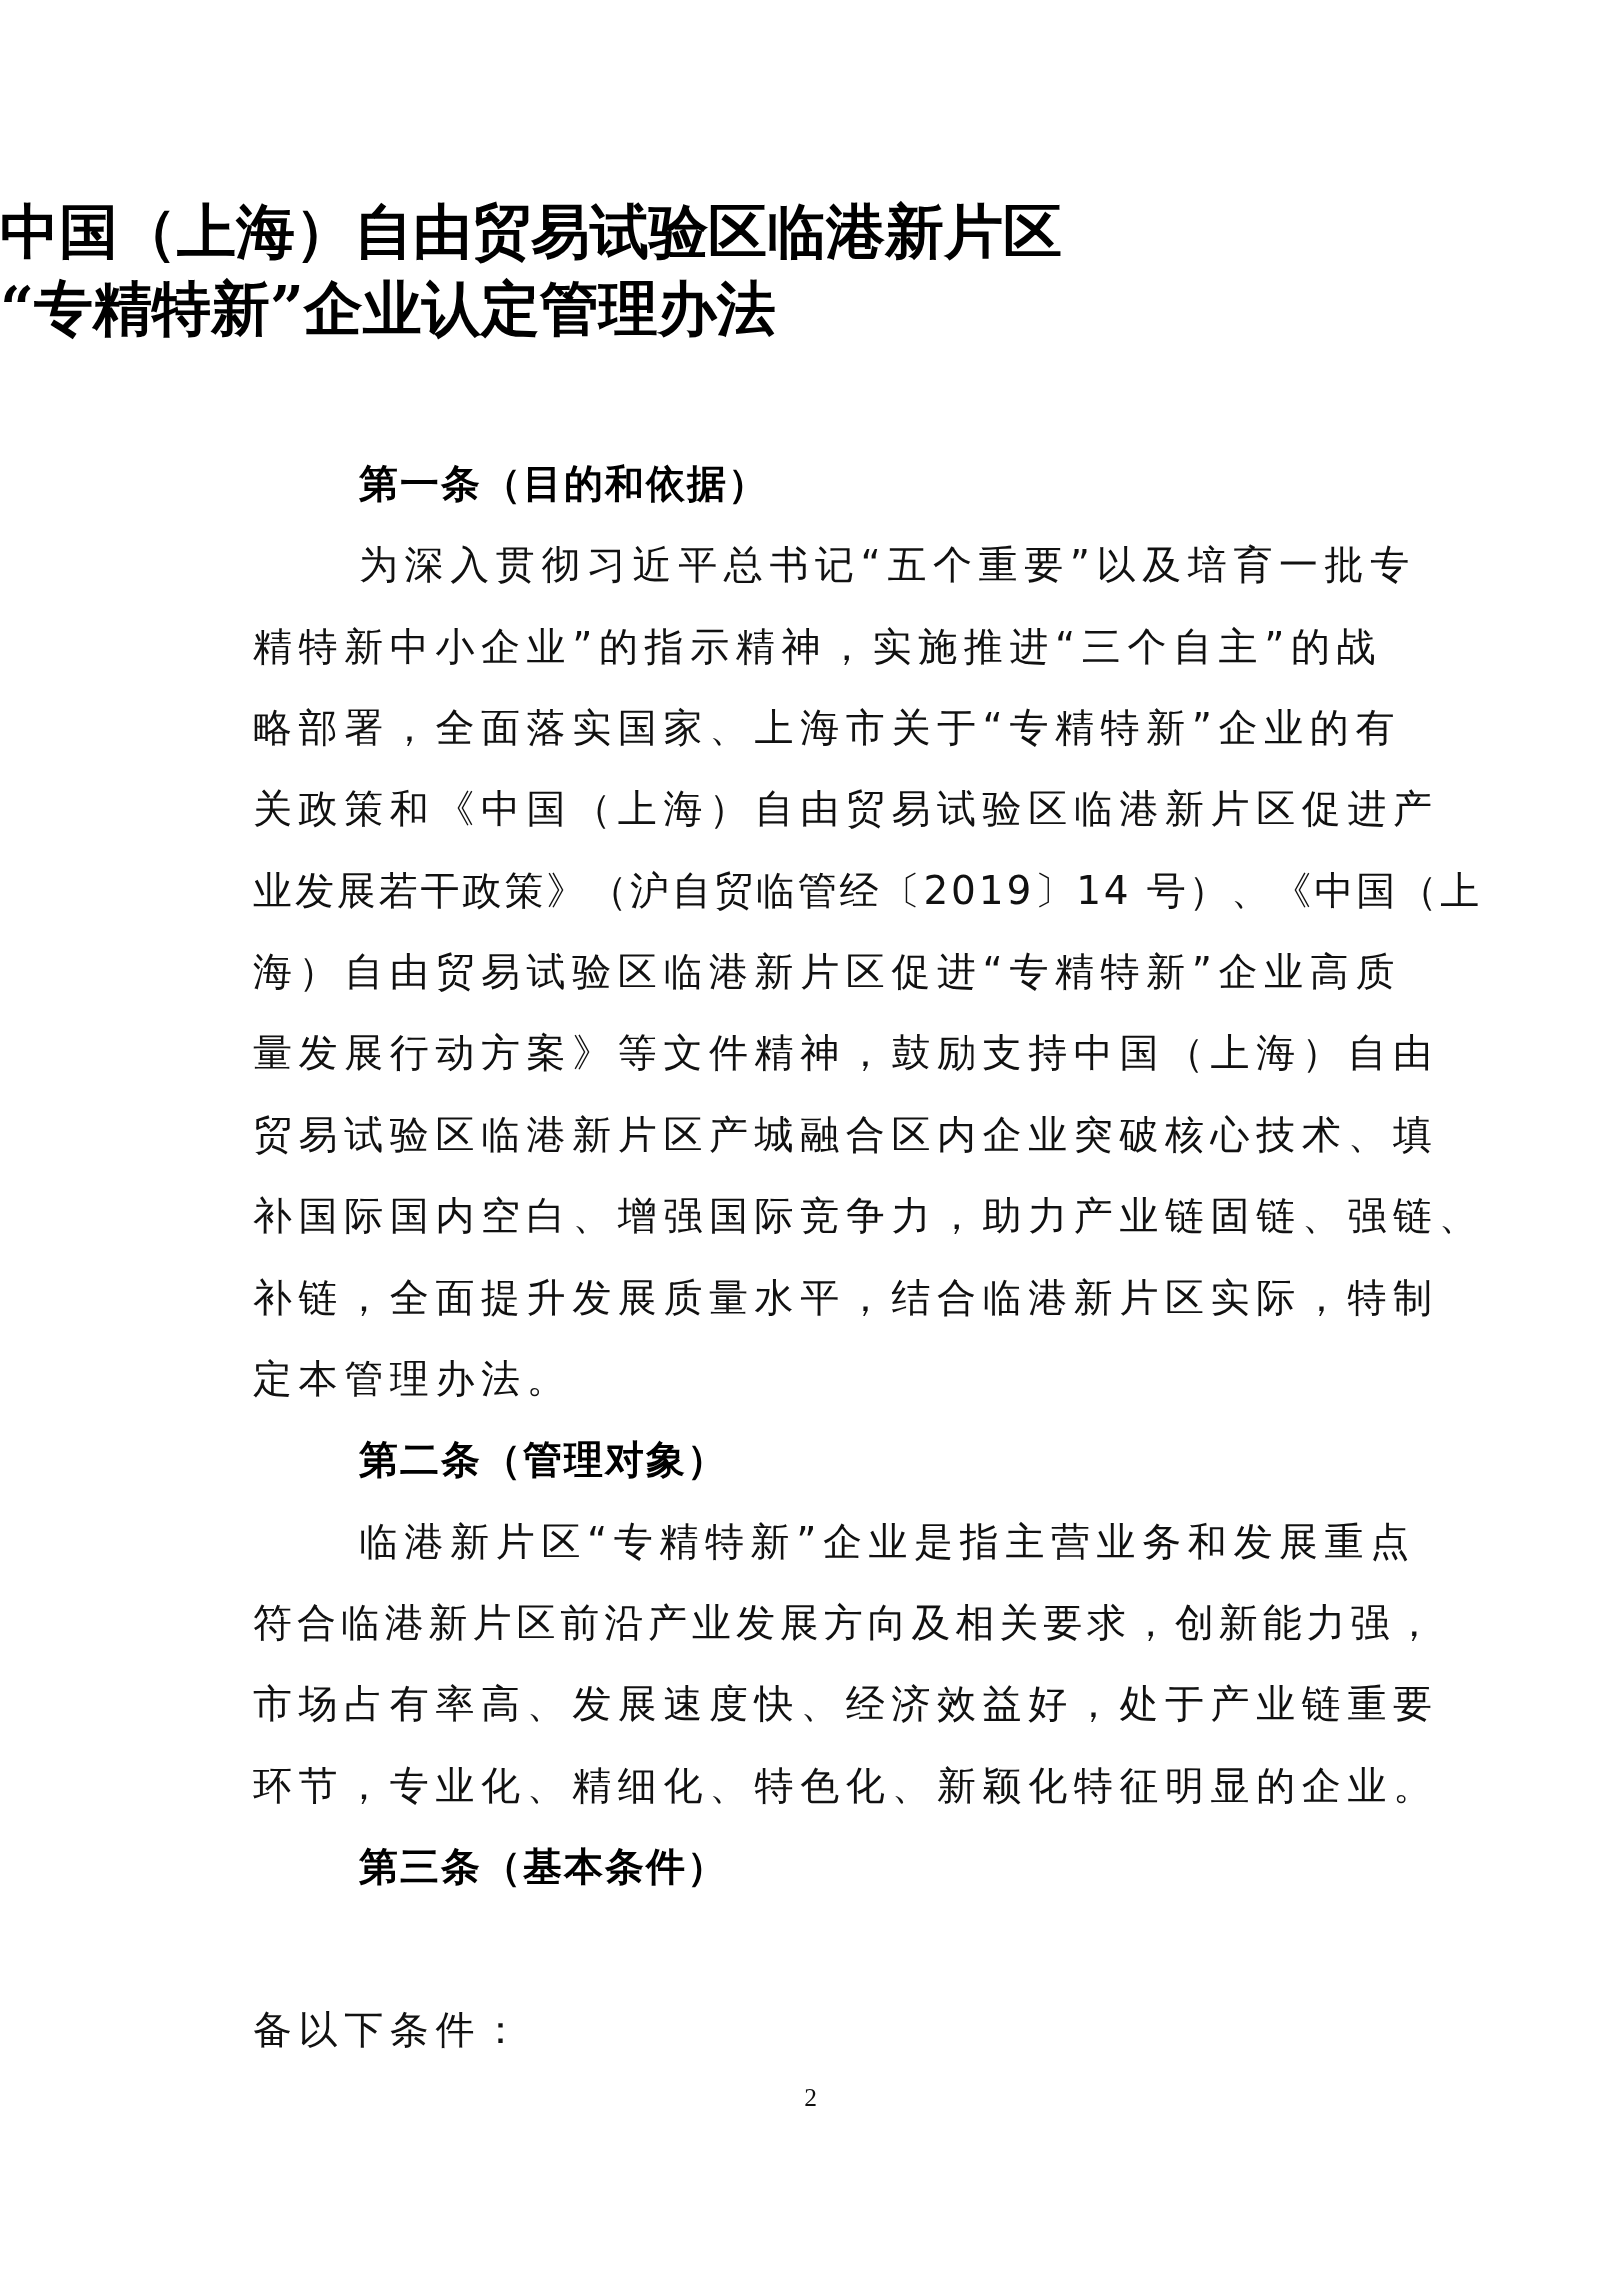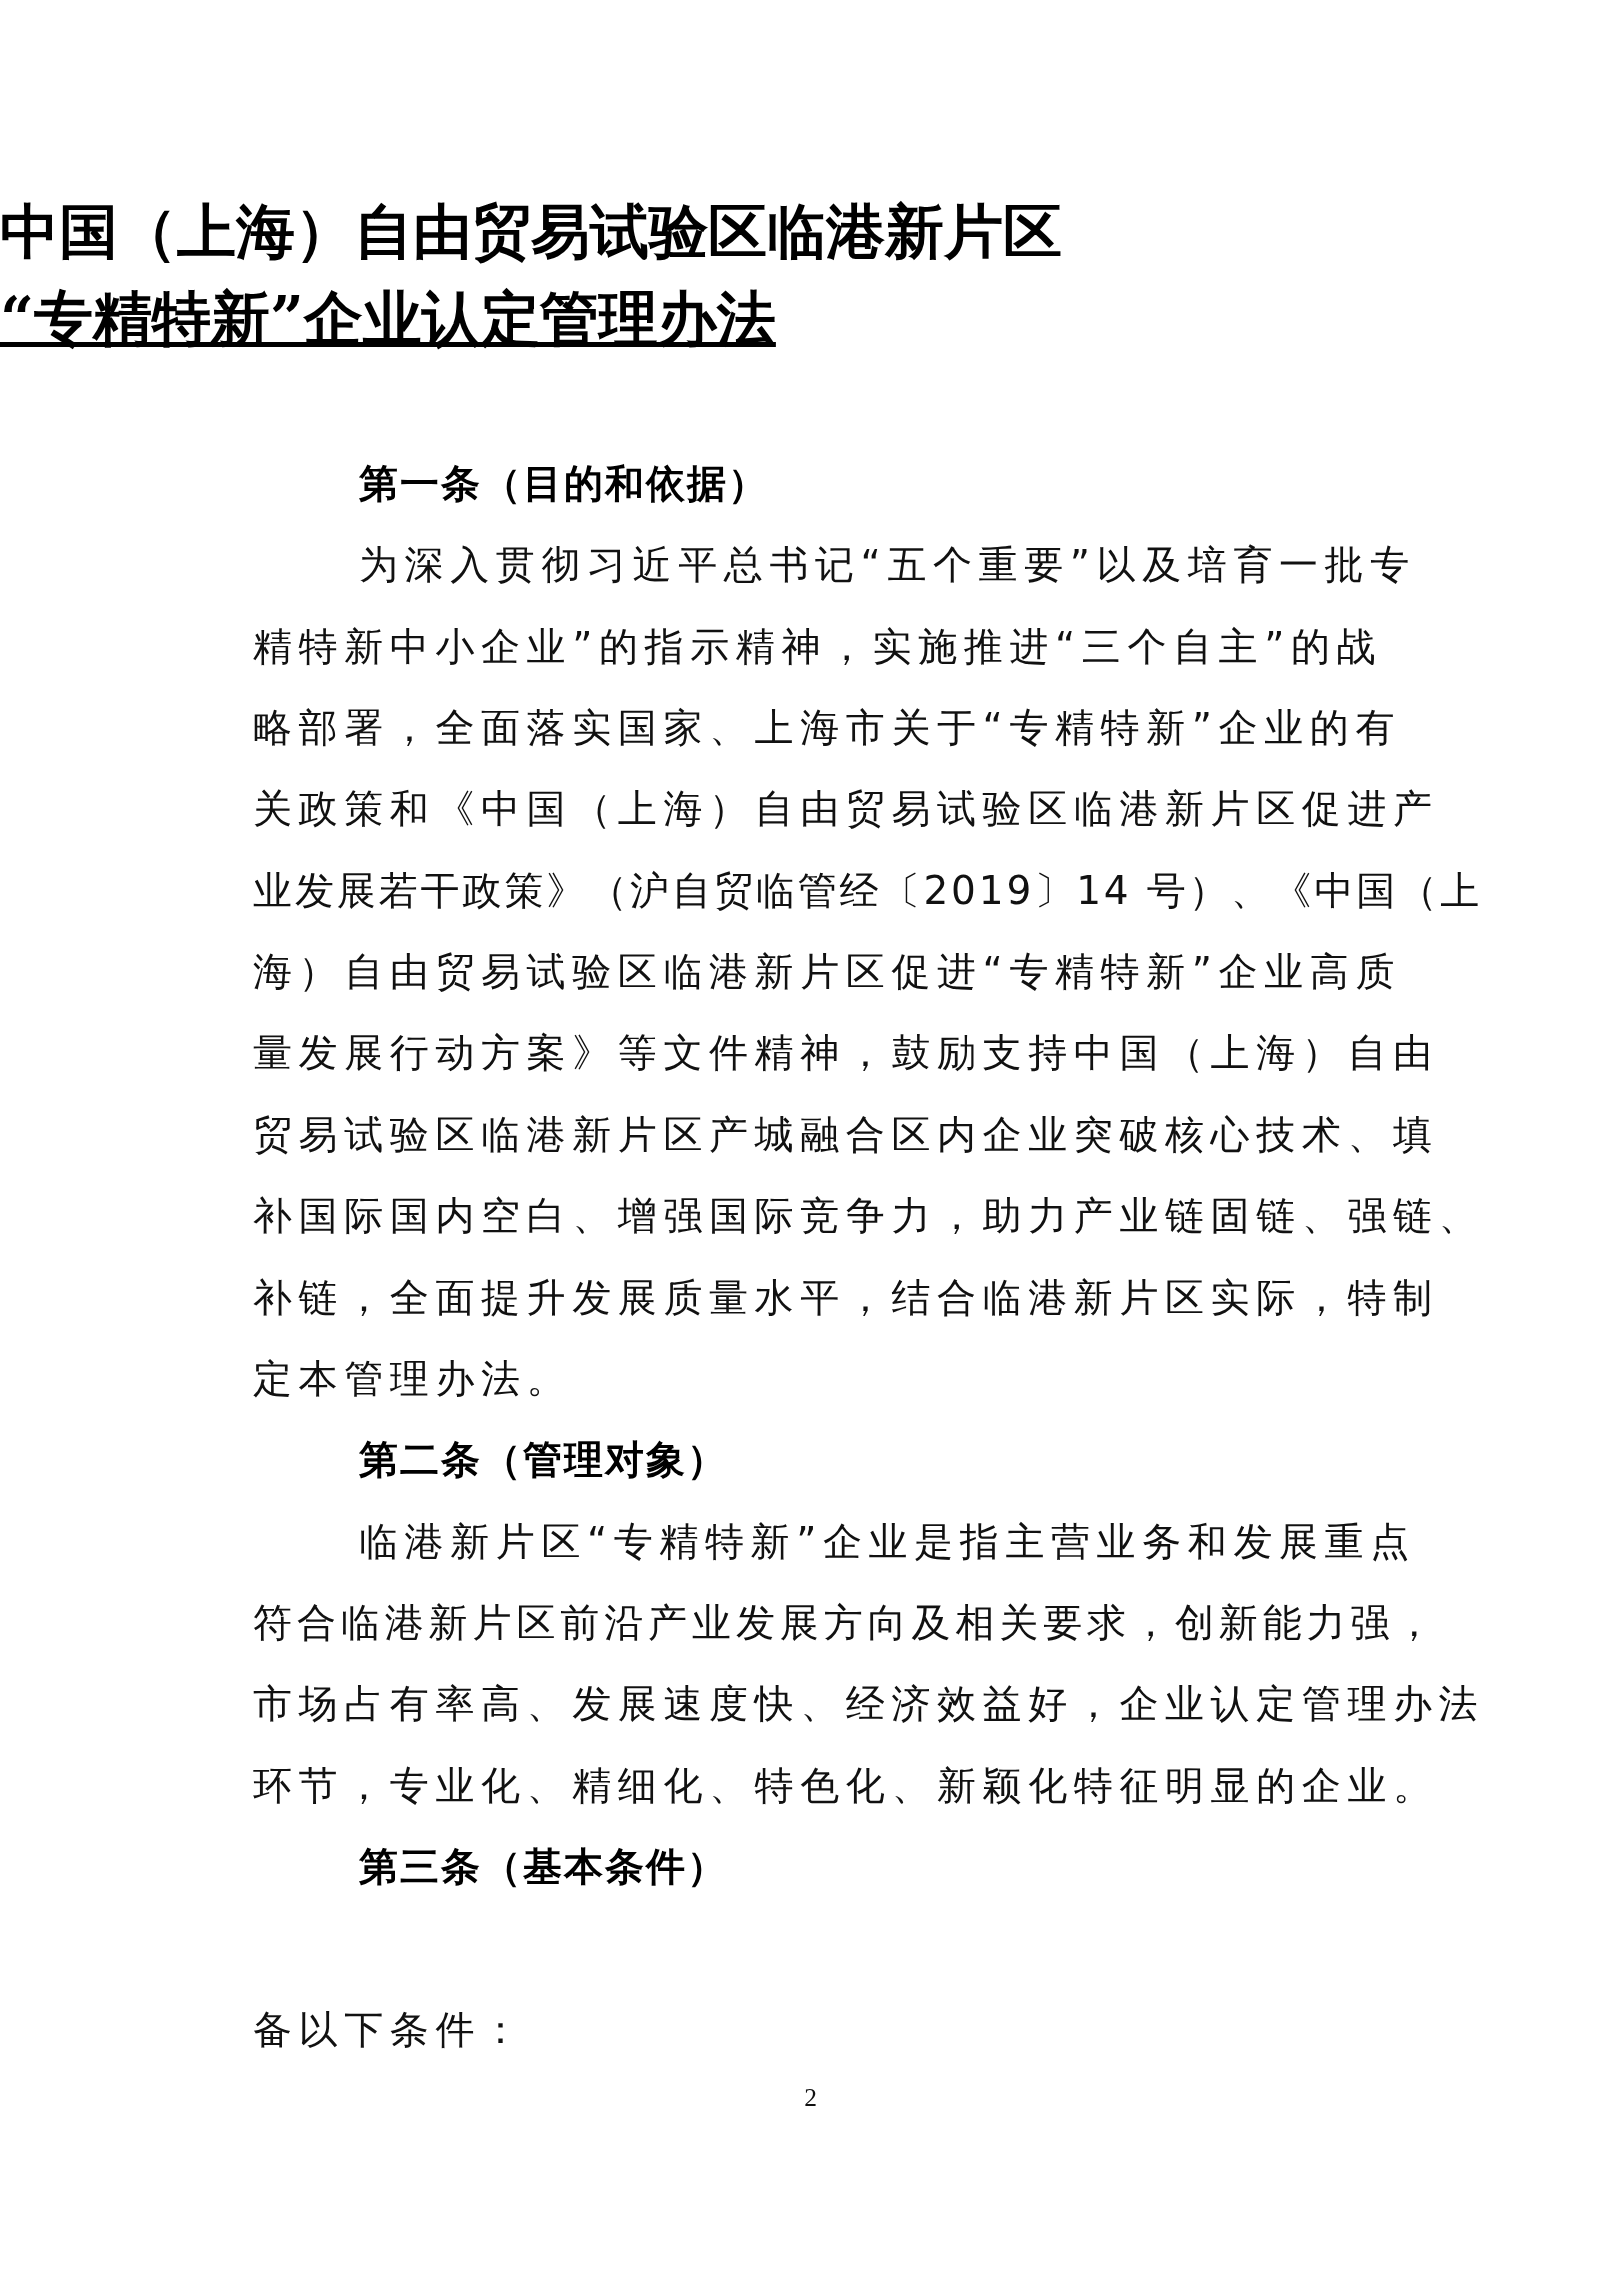--- a/index.html
+++ b/index.html
@@ -5,21 +5,21 @@
   html, body { margin: 0; padding: 0; background: #ffffff; }
   body { width: 1621px; height: 2293px; position: relative; overflow: hidden; color: #111; }
   .page { position: absolute; left: 0; top: 0; width: 1621px; height: 2293px; background: #fff; }
   .title {
     position: absolute; left: 0; width: 1621px; 
     font-family: "DejaVu Serif", "Liberation Serif", serif;
     font-weight: bold; font-size: 59px; line-height: 82px; letter-spacing: 0px;
     color: #000;
   }
   .t1 { top: 191px; }
-  .t2 { top: 278px; text-decoration: underline; }
+  .t2 { top: 268px; }
   .line {
     position: absolute; left: 253px; width: 1127px; height: 81px;
     font-family: "DejaVu Sans", "Liberation Sans", sans-serif;
     font-size: 39px; line-height: 81px; white-space: nowrap;
     letter-spacing: 6.6px; color: #111;
   }
   .indent { left: 337px; margin-left: 22px; }
   .heading { font-weight: bold; letter-spacing: 2px; color: #000; }
   .pagenum {
     position: absolute; left: 0; width: 1621px; top: 2083px; text-align: center;
@@ -43,21 +43,21 @@
   <div class="line" style="top:931px">海）自由贸易试验区临港新片区促进“专精特新”企业高质</div>
   <div class="line" style="top:1012px">量发展行动方案》等文件精神，鼓励支持中国（上海）自由</div>
   <div class="line" style="top:1094px">贸易试验区临港新片区产城融合区内企业突破核心技术、填</div>
   <div class="line" style="top:1175px">补国际国内空白、增强国际竞争力，助力产业链固链、强链、</div>
   <div class="line" style="top:1257px">补链，全面提升发展质量水平，结合临港新片区实际，特制</div>
   <div class="line" style="top:1338px">定本管理办法。</div>
 
   <div class="line indent heading" style="top:1419px">第二条（管理对象）</div>
   <div class="line indent" style="top:1501px">临港新片区“专精特新”企业是指主营业务和发展重点</div>
   <div class="line" style="top:1582px; letter-spacing:4.9px">符合临港新片区前沿产业发展方向及相关要求，创新能力强，</div>
-  <div class="line" style="top:1663px">市场占有率高、发展速度快、经济效益好，企业认定管理办法</div>
+  <div class="line" style="top:1663px">市场占有率高、发展速度快、经济效益好，处于产业链重要</div>
   <div class="line" style="top:1745px">环节，专业化、精细化、特色化、新颖化特征明显的企业。</div>
 
   <div class="line indent heading" style="top:1826px">第三条（基本条件）</div>
   <div class="line" style="top:1989px">备以下条件：</div>
 
   <div class="pagenum">2</div>
 </div>
 
 
 </body></html>

